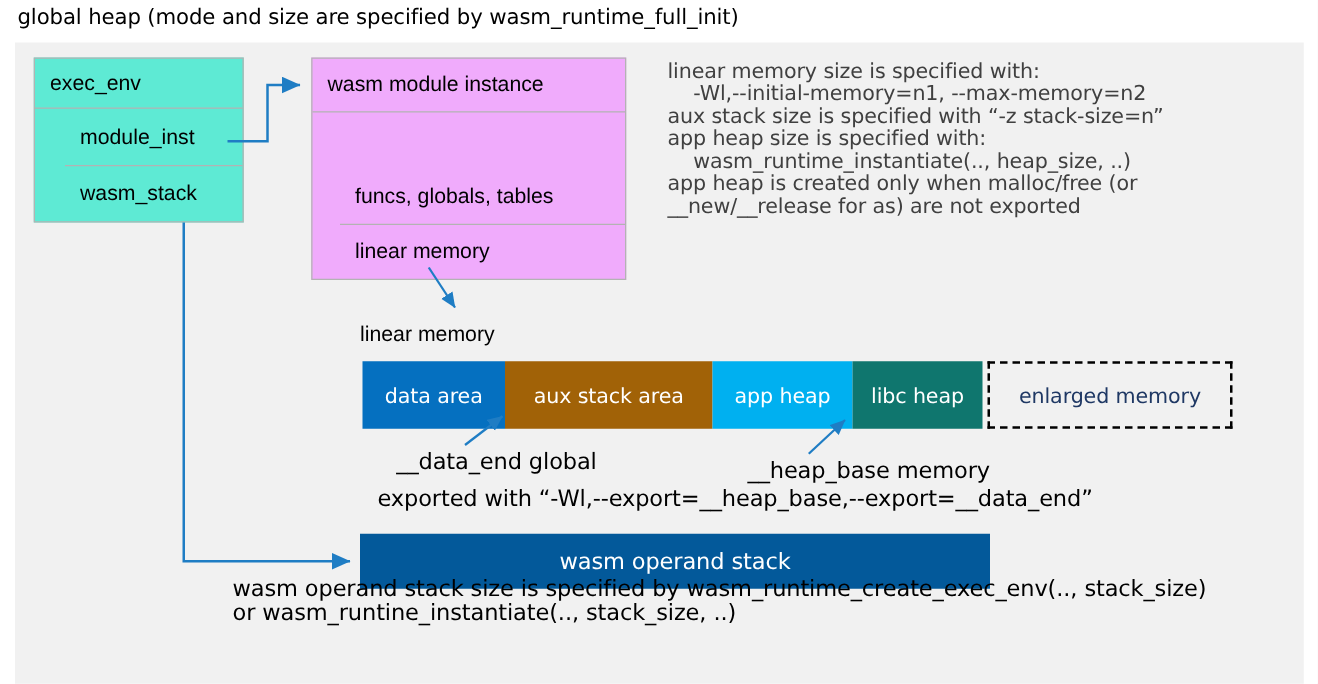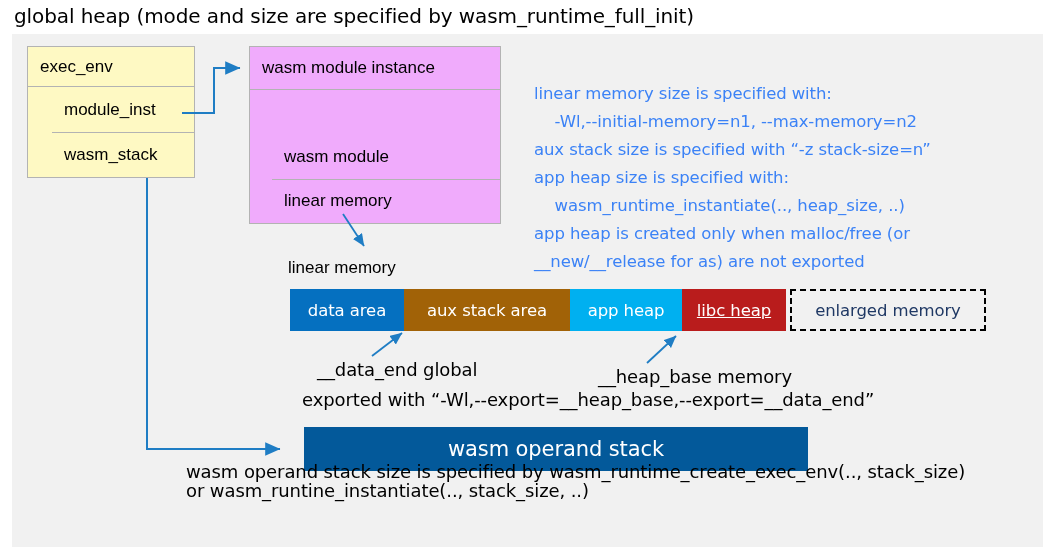--- a/index.html
+++ b/index.html
@@ -17,21 +17,21 @@
   .canvas {
     position: absolute;
     left: 0; top: 0;
     width: 1054px; height: 547px;
   }
   
   #diagram-title {
     position: absolute;
     left: 14px;
     top: 4px;
-    font-size: 20px;
+    font-size: 17px;
     color: #000000;
     white-space: nowrap;
     letter-spacing: -0.1px;
   }
   
   #gray-panel {
     position: absolute;
     left: 12px;
     top: 34px;
     width: 1031px;
@@ -102,43 +102,42 @@
   #module-inst-box .struct-gutter { width: 22px; }
   #module-inst-box .struct-row { height: 44.3px; }
 
   
   #spec-note {
     position: absolute;
     left: 534px;
     top: 48px;
     width: 500px;
     font-size: 16.5px;
-    line-height: 28px;
-    color: #3b82f6;
+    line-height: 18px;
+    color: #404040;
     white-space: pre;
     letter-spacing: -0.1px;
-    margin-top: 32px;
   }
 
   
   #linear-memory-label {
     position: absolute;
     left: 288px;
     top: 258px;
     font-size: 17px;
     color: #000;
     font-family: "Liberation Sans", sans-serif;
   }
 
   
   #memory-bar {
     position: absolute;
     left: 290px;
     top: 289px;
-    height: 42px;
+    height: 54px;
     display: flex;
     justify-content: center;
   }
   .mem-seg {
     box-sizing: border-box;
     display: flex;
     align-items: center;
     justify-content: center;
     font-size: 16.5px;
     color: #ffffff;
@@ -147,29 +146,29 @@
   .mem-seg.enlarged {
     border: 2.5px dashed #000000;
     background: #f1f1f1;
     color: #1f3864;
     margin-left: 4px;
   }
 
   
   #operand-stack-bar {
     position: absolute;
-    left: 304px;
+    left: 288px;
     top: 427px;
     width: 504px;
     height: 44px;
     background: #03599a;
     display: flex;
     align-items: center;
     justify-content: center;
-    font-size: 21px;
+    font-size: 18px;
     color: #ffffff;
     letter-spacing: -0.1px;
   }
 
   
   .annot {
     position: absolute;
     font-size: 18px;
     color: #000000;
     white-space: pre;
@@ -190,57 +189,57 @@
 </style>
 </head>
 <body>
 
 <div class="canvas">
 
   <div id="gray-panel" style="background: rgb(241, 241, 241);"></div>
 
   <div id="diagram-title">global heap (mode and size are specified by wasm_runtime_full_init)</div>
 
-  <div class="struct-box" id="exec-env-box" style="background: #fef9c3;">
+  <div class="struct-box" id="exec-env-box" style="background: #5eead4;">
     <div class="struct-header">exec_env</div>
     <div class="struct-body">
       <div class="struct-gutter"></div>
       <div class="struct-rows">
         <div class="struct-row">module_inst</div>
         <div class="struct-row">wasm_stack</div>
       </div>
     </div>
   </div>
 
   <div class="struct-box" id="module-inst-box" style="background: #f0abfc;">
     <div class="struct-header">wasm module instance</div>
     <div class="struct-body">
       <div class="struct-gutter"></div>
       <div class="struct-rows">
-        <div class="struct-row">wasm module</div>
+        <div class="struct-row">funcs, globals, tables</div>
         <div class="struct-row">linear memory</div>
       </div>
     </div>
   </div>
 
   <div id="spec-note">linear memory size is specified with:
     -Wl,--initial-memory=n1, --max-memory=n2
 aux stack size is specified with “-z stack-size=n”
 app heap size is specified with:
     wasm_runtime_instantiate(.., heap_size, ..)
 app heap is created only when malloc/free (or
 __new/__release for as) are not exported</div>
 
   <div id="linear-memory-label">linear memory</div>
 
   <div id="memory-bar">
       <div class="mem-seg" style="width: 114px; background: rgb(5, 112, 192); color: rgb(255, 255, 255);">data area</div>
       <div class="mem-seg" style="width: 166px; background: #a16207; color: rgb(255, 255, 255);">aux stack area</div>
       <div class="mem-seg" style="width: 112px; background: rgb(0, 176, 240); color: rgb(255, 255, 255);">app heap</div>
-      <div class="mem-seg" style="width: 104px; background: #b91c1c; color: rgb(255, 255, 255); text-decoration: underline;">libc heap</div>
+      <div class="mem-seg" style="width: 104px; background: #0f766e; color: rgb(255, 255, 255);">libc heap</div>
       <div class="mem-seg enlarged" style="width: 196px; color: rgb(31, 56, 100);">enlarged memory</div>
     </div>
 
   <div class="annot" id="data-end-annot">__data_end global</div>
   <div class="annot" id="heap-base-annot">__heap_base memory</div>
   <div class="annot" id="export-annot">exported with “-Wl,--export=__heap_base,--export=__data_end”</div>
 
   <div id="operand-stack-bar" style="background: rgb(3, 89, 154);">wasm operand stack</div>
 
   <div class="annot" id="stack-size-annot">wasm operand stack size is specified by wasm_runtime_create_exec_env(.., stack_size)

